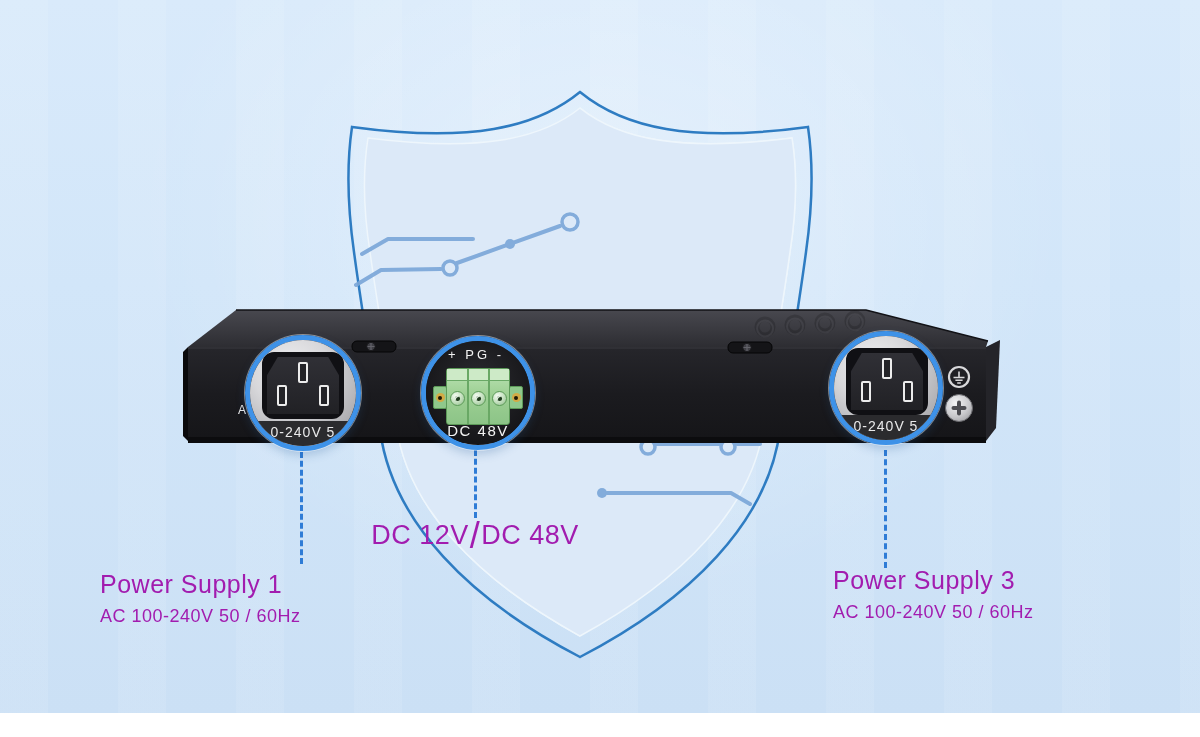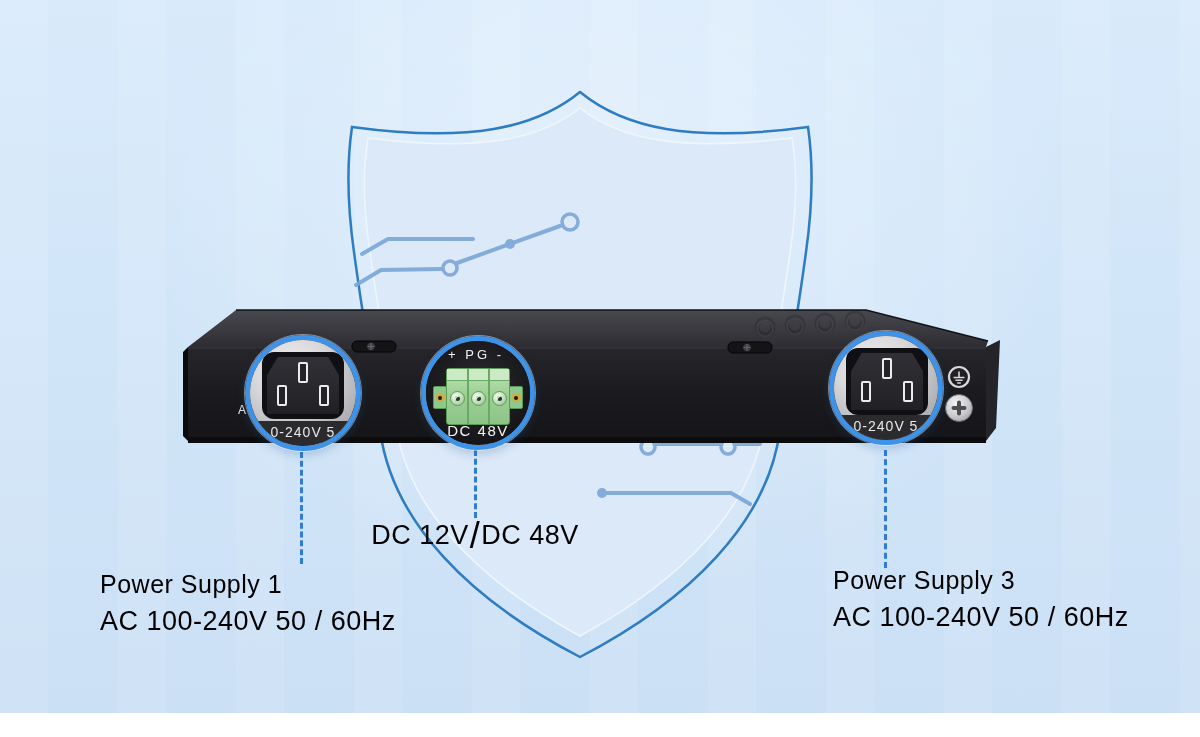--- a/index.html
+++ b/index.html
@@ -83,27 +83,27 @@
   .tb-screw{
     position:absolute;top:22px;width:15px;height:15px;border-radius:50%;
     background:radial-gradient(circle at 35% 30%,#f4fbf2 0%,#cfe7ca 40%,#8fbc8a 100%);
     border:1px solid #5c9a58;box-sizing:border-box;
   }
   .tb-screw::after{content:"";position:absolute;left:4px;top:4px;width:5px;height:5px;border-radius:50%;background:#1d3a1c;box-shadow:1px 1px 0 0 #eaf6e8 inset;}
   .tb-screw.s1{left:3px;} .tb-screw.s2{left:24px;} .tb-screw.s3{left:45px;}
   
   .panel-letter{position:absolute;left:238px;top:403px;color:#e8e8e8;font-size:12px;z-index:4;}
   
-  .ann{color:#000000;z-index:6;position:absolute;}
+  .ann{color:#a21caf;z-index:6;position:absolute;}
   #dc-annotation{left:365px;top:515px;width:220px;text-align:center;font-size:27px;letter-spacing:0.5px;}
   #dc-annotation .slash{font-size:36px;vertical-align:-4px;padding:0 1px;}
   #ps1{left:100px;top:570px;width:305px;text-align:left;}
   #ps2{left:833px;top:566px;width:320px;text-align:left;}
   .ps-title{font-size:25px;letter-spacing:0.5px;}
-  .ps-spec{font-size:27px;letter-spacing:0.5px;margin-top:7px;}
+  .ps-spec{font-size:18px;letter-spacing:0.5px;margin-top:7px;}
 </style>
 </head>
 <body>
 
 <div id="stage">
 
   <div class="bg-sky"></div>
   <div class="bg-bands"></div>
   <div class="bg-glow"></div>
   <div class="bg-bottom-strip"></div>

